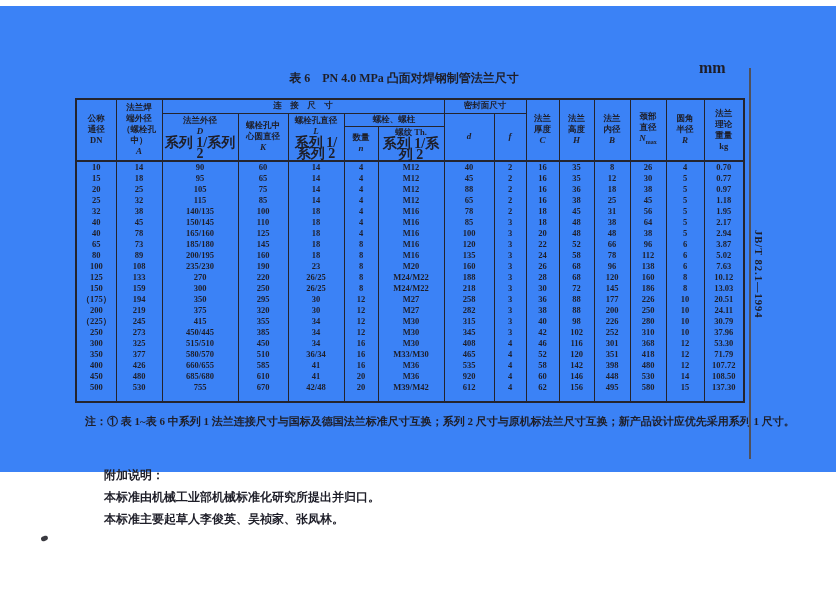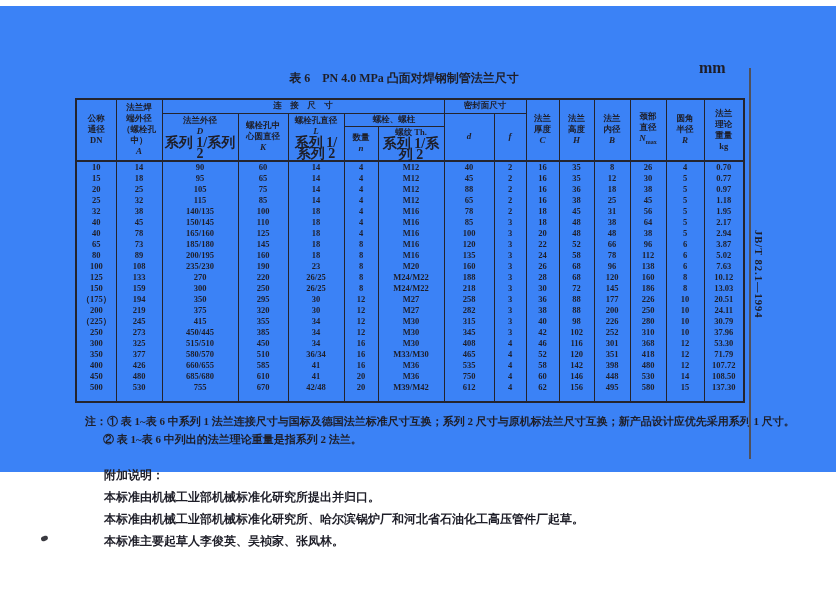--- a/index.html
+++ b/index.html
@@ -480,21 +480,21 @@
           <td>107.72</td>
         </tr>
         <tr>
           <td>450</td>
           <td>480</td>
           <td>685/680</td>
           <td>610</td>
           <td>41</td>
           <td>20</td>
           <td>M36</td>
-          <td>750</td>
+          <td>920</td>
           <td>4</td>
           <td>60</td>
           <td>146</td>
           <td>448</td>
           <td>530</td>
           <td>14</td>
           <td>108.50</td>
         </tr>
         <tr>
           <td>500</td>
@@ -528,27 +528,25 @@
           <td></td>
           <td></td>
           <td></td>
           <td></td>
         </tr>
       </tbody>
   </table>
 
   <div class="notes">
     <div class="note-line"><span>注：</span><span>①</span> <span>表 1~表 6 中系列 1 法兰连接尺寸与国标及德国法兰标准尺寸互换；系列 2 尺寸与原机标法兰尺寸互换；新产品设计应优先采用系列 1 尺寸。</span></div>
-    <div class="note-line cont"><span>②</span> <span>表 1~表 6 中列出的法兰理论重量是指系列 2 法兰。</span></div>
   </div>
 
   <div class="appendix">
     <div>附加说明：</div>
     <div>本标准由机械工业部机械标准化研究所提出并归口。</div>
-    <div>本标准由机械工业部机械标准化研究所、哈尔滨锅炉厂和河北省石油化工高压管件厂起草。</div>
     <div>本标准主要起草人李俊英、吴祯家、张凤林。</div>
   </div>
 
   <div class="vrule"></div>
   <div class="std-code">JB/T 82.1—1994</div>
   <div class="ink-speck"></div>
 
 </div>
 
 </body></html>

